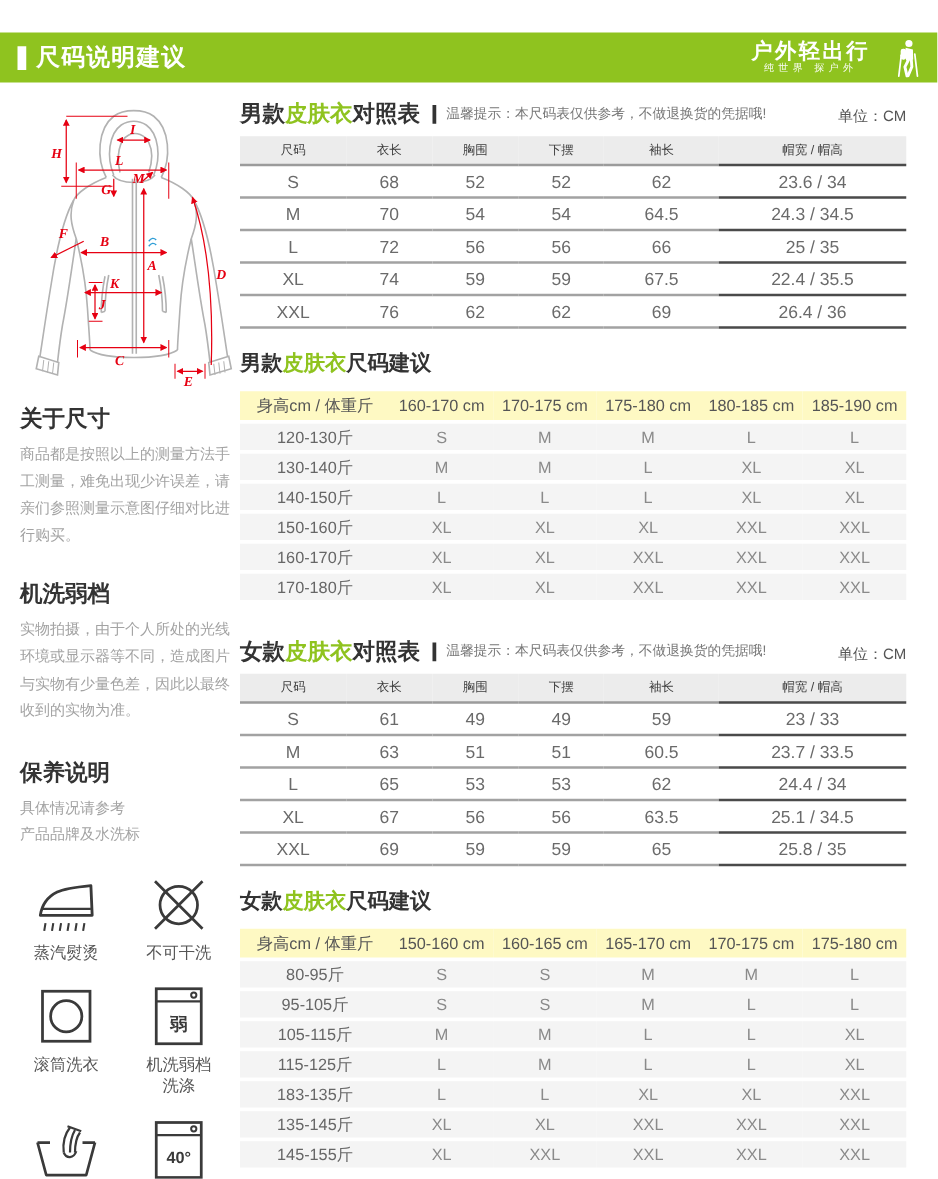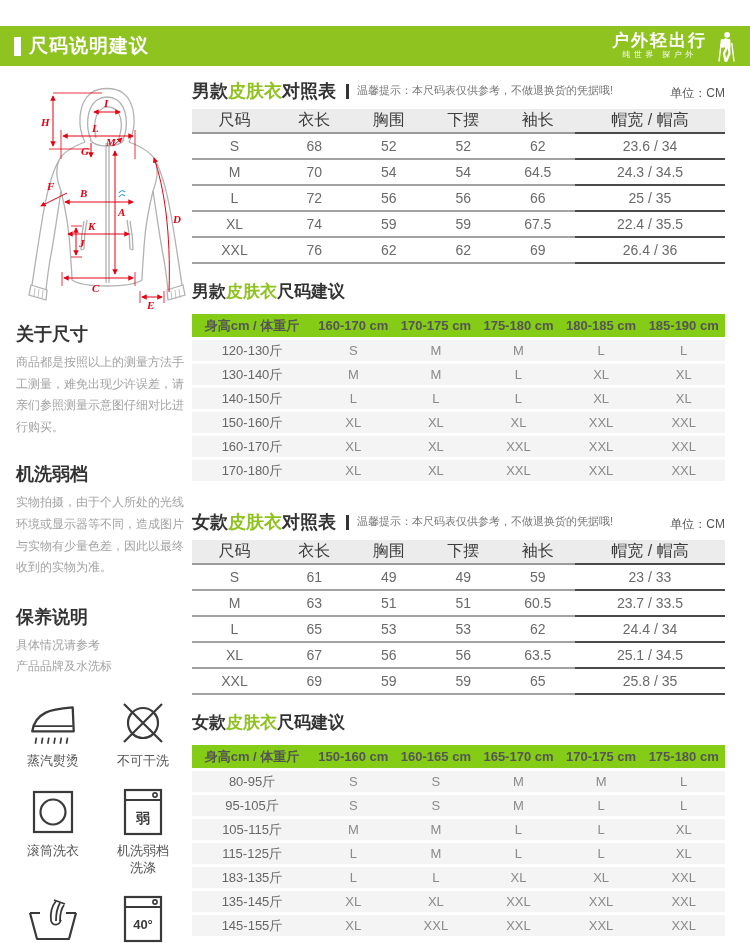--- a/index.html
+++ b/index.html
@@ -13,21 +13,21 @@
   
   .topbar {
     height:40px; background:#8fc31f;
     display:flex; justify-content:space-between; align-items:center;
     padding:0 12px 0 14px;
     margin-top:26px;
   }
   .topbar-left { display:flex; align-items:center; gap:8px; }
   .topbar-bar { width:7px; height:19px; background:#fff; }
   .topbar-title { color:#fff; font-size:19px; font-weight:bold; letter-spacing:1px; }
-  .brand { display:flex; align-items:center; gap:5px; color:#fff; }
+  .brand { display:flex; align-items:center; gap:16px; color:#fff; }
   .brand-text { text-align:center; }
   .brand-line1 { font-size:17px; font-weight:bold; letter-spacing:2px; line-height:1.05; }
   .brand-line2 { font-size:8px; letter-spacing:3.5px; opacity:.95; }
   
   .content { display:flex; padding:13px 25px 0 14px; gap:6px; }
   .sidebar { flex:0 0 172px; width:172px; }
   .main { flex:1; min-width:0; }
   
   .sb-h { font-size:18px; font-weight:bold; color:#333; margin:7px 0 6px 2px; }
   .sb-p { font-size:12px; color:#a3a3a3; line-height:1.8; margin:0 0 0 2px; }
@@ -43,33 +43,33 @@
   .tbl-title { font-size:18px; font-weight:bold; color:#333; display:flex; align-items:center; white-space:nowrap; }
   .green { color:#8fc31f; }
   .tip-divider { width:3px; height:15px; background:#333; margin:0 8px 0 10px; flex:0 0 auto; }
   .tip { font-size:11px; font-weight:normal; color:#777; padding-bottom:1px; white-space:nowrap; }
   .unit { font-size:12px; color:#555; white-space:nowrap; padding-bottom:1px; }
   .reco-title { font-size:17px; font-weight:bold; color:#333; margin:16px 0 8px; }
   .block-gap { margin-top:26px; }
   
   table.cmp { width:100%; border-collapse:collapse; }
   table.cmp th {
-    background:#ececec; font-size:16px; font-weight:normal; color:#3c3c3c;
+    background:#ececec; font-size:10px; font-weight:normal; color:#3c3c3c;
     height:23px; border-bottom:2px solid #9b9b9b; text-align:center;
   }
   table.cmp td {
     text-align:center; font-size:14px; color:#6a6a6a;
     height:26px; border-bottom:2px solid #a2a2a2;
   }
   table.cmp th:last-child, table.cmp td:last-child { width:150px; border-bottom-color:#4a4a4a; }
   table.cmp th:first-child, table.cmp td:first-child { width:85px; }
   
   table.reco { width:100%; border-collapse:separate; border-spacing:0 3px; }
   table.reco th {
-    background:#84cc16; font-size:13px; font-weight:bold; color:#555;
+    background:#fef9c3; font-size:13px; font-weight:normal; color:#555;
     height:23px; text-align:center;
   }
   table.reco td {
     background:#f4f4f4; text-align:center; font-size:13px; color:#8a8a8a; height:21px;
   }
   table.reco th:first-child { width:120px; }
   table.reco td:first-child { color:#666; }
 </style>
 </head>
 <body>

